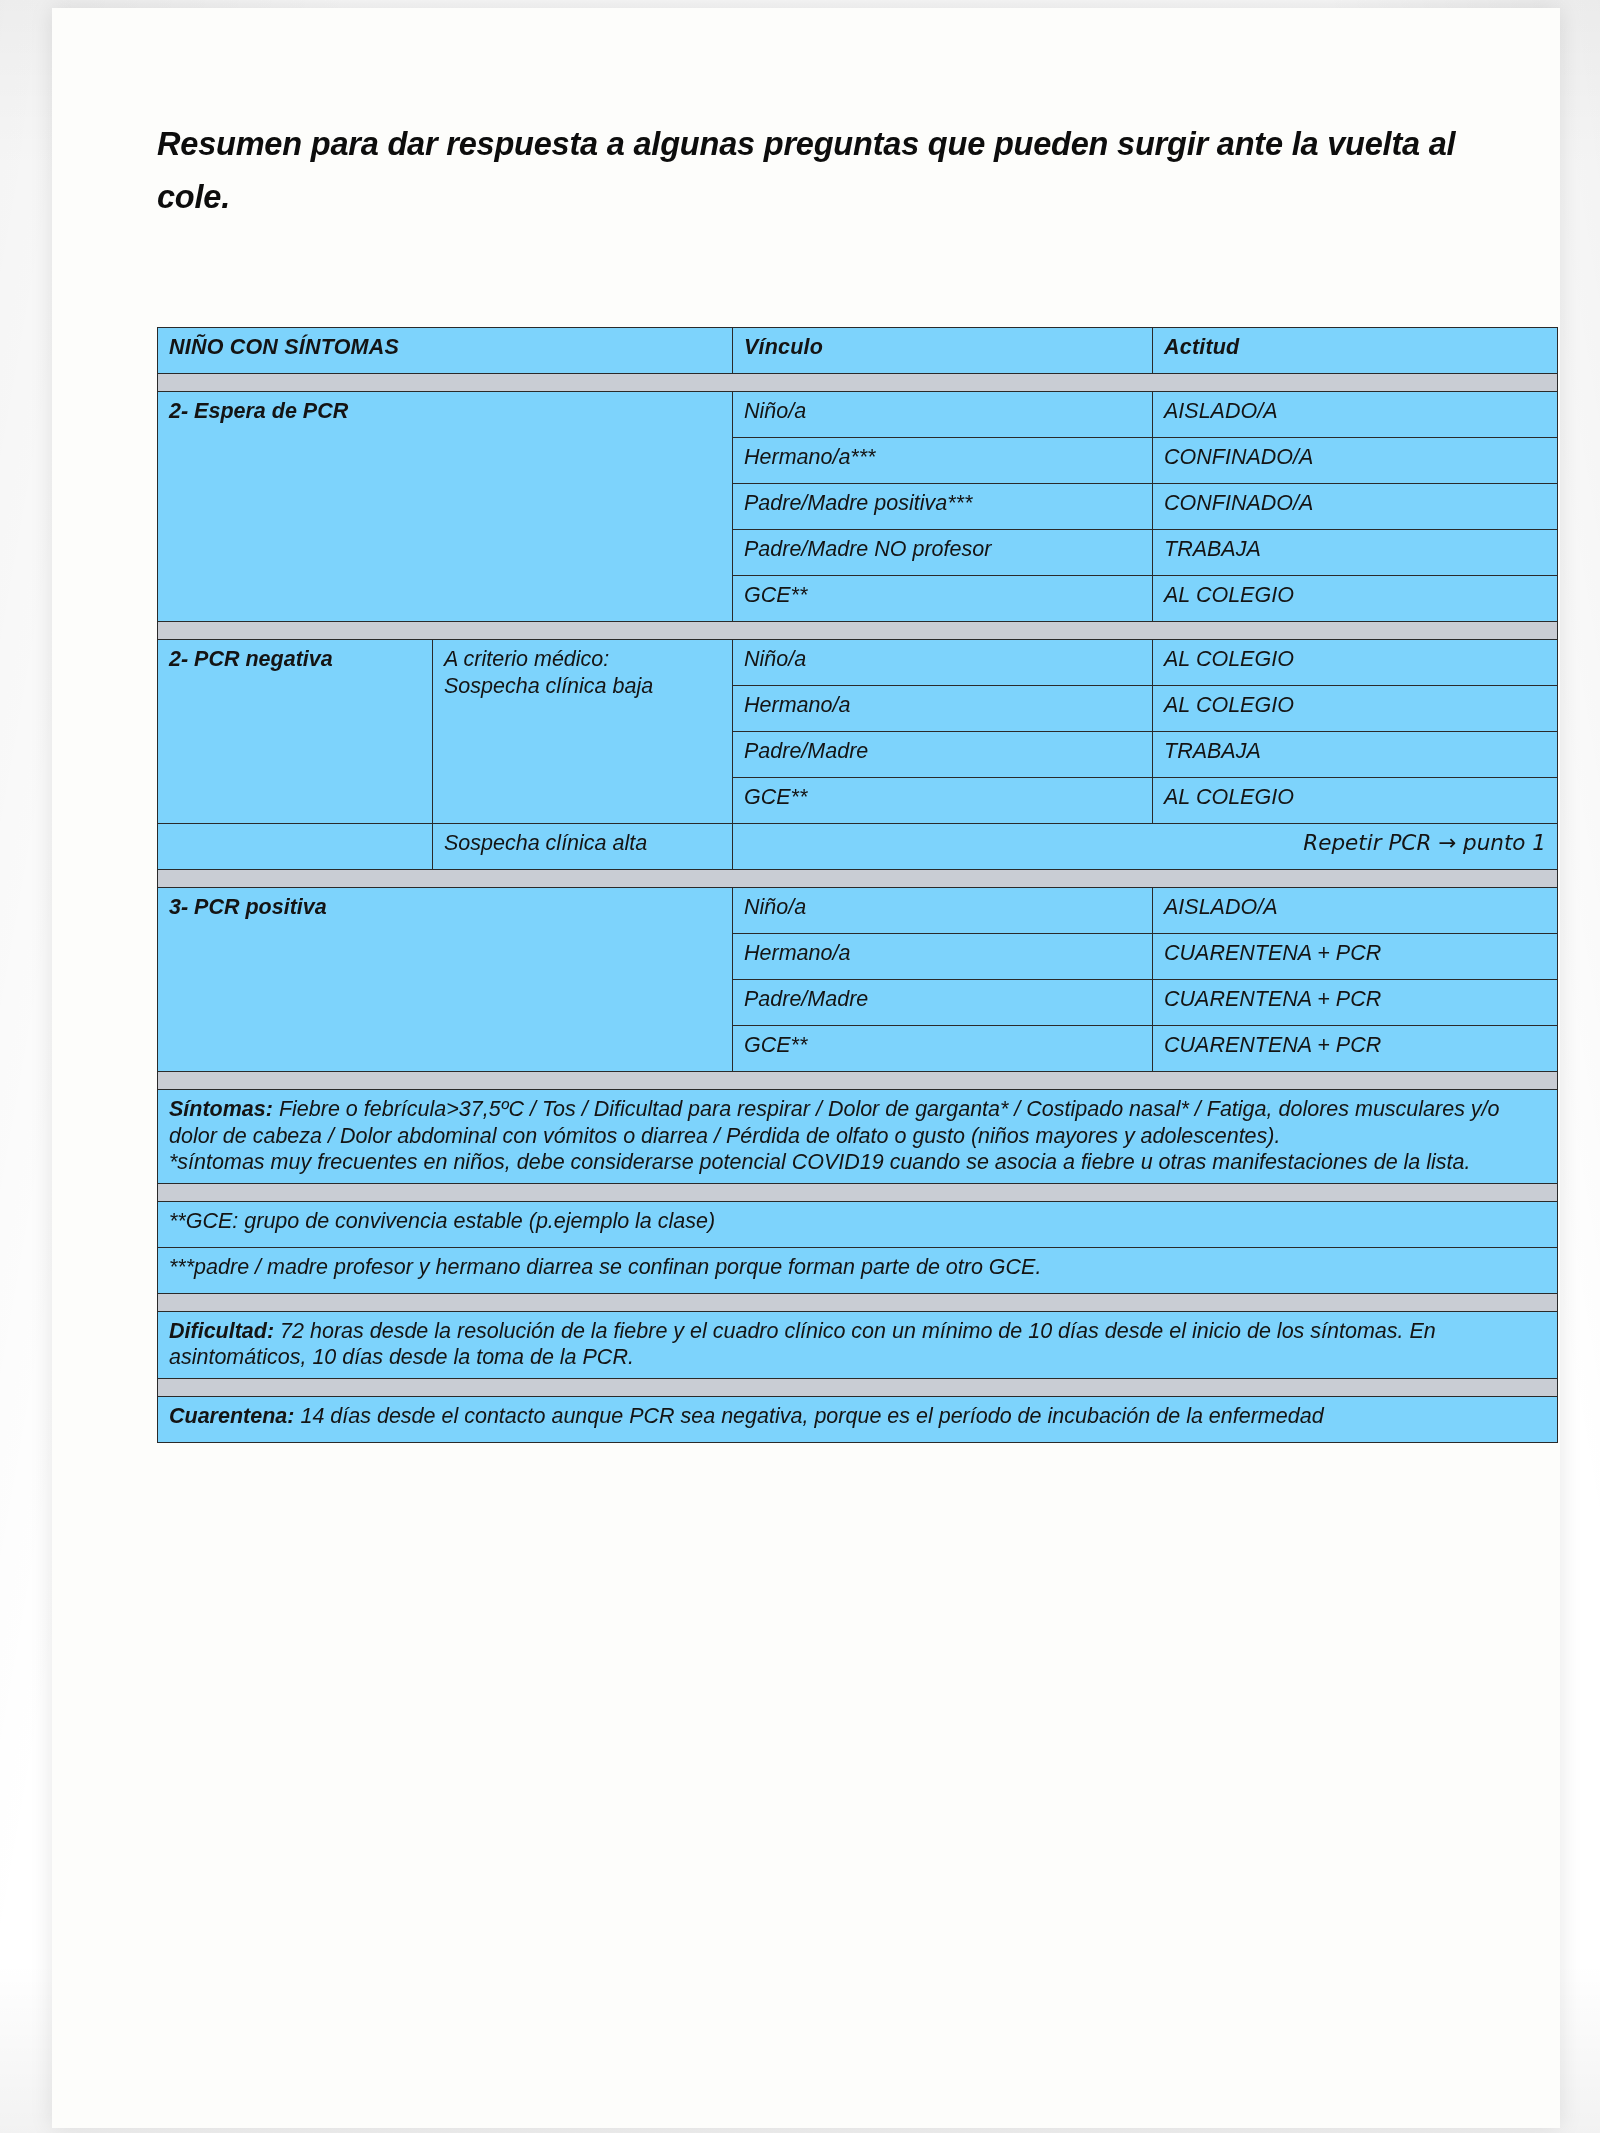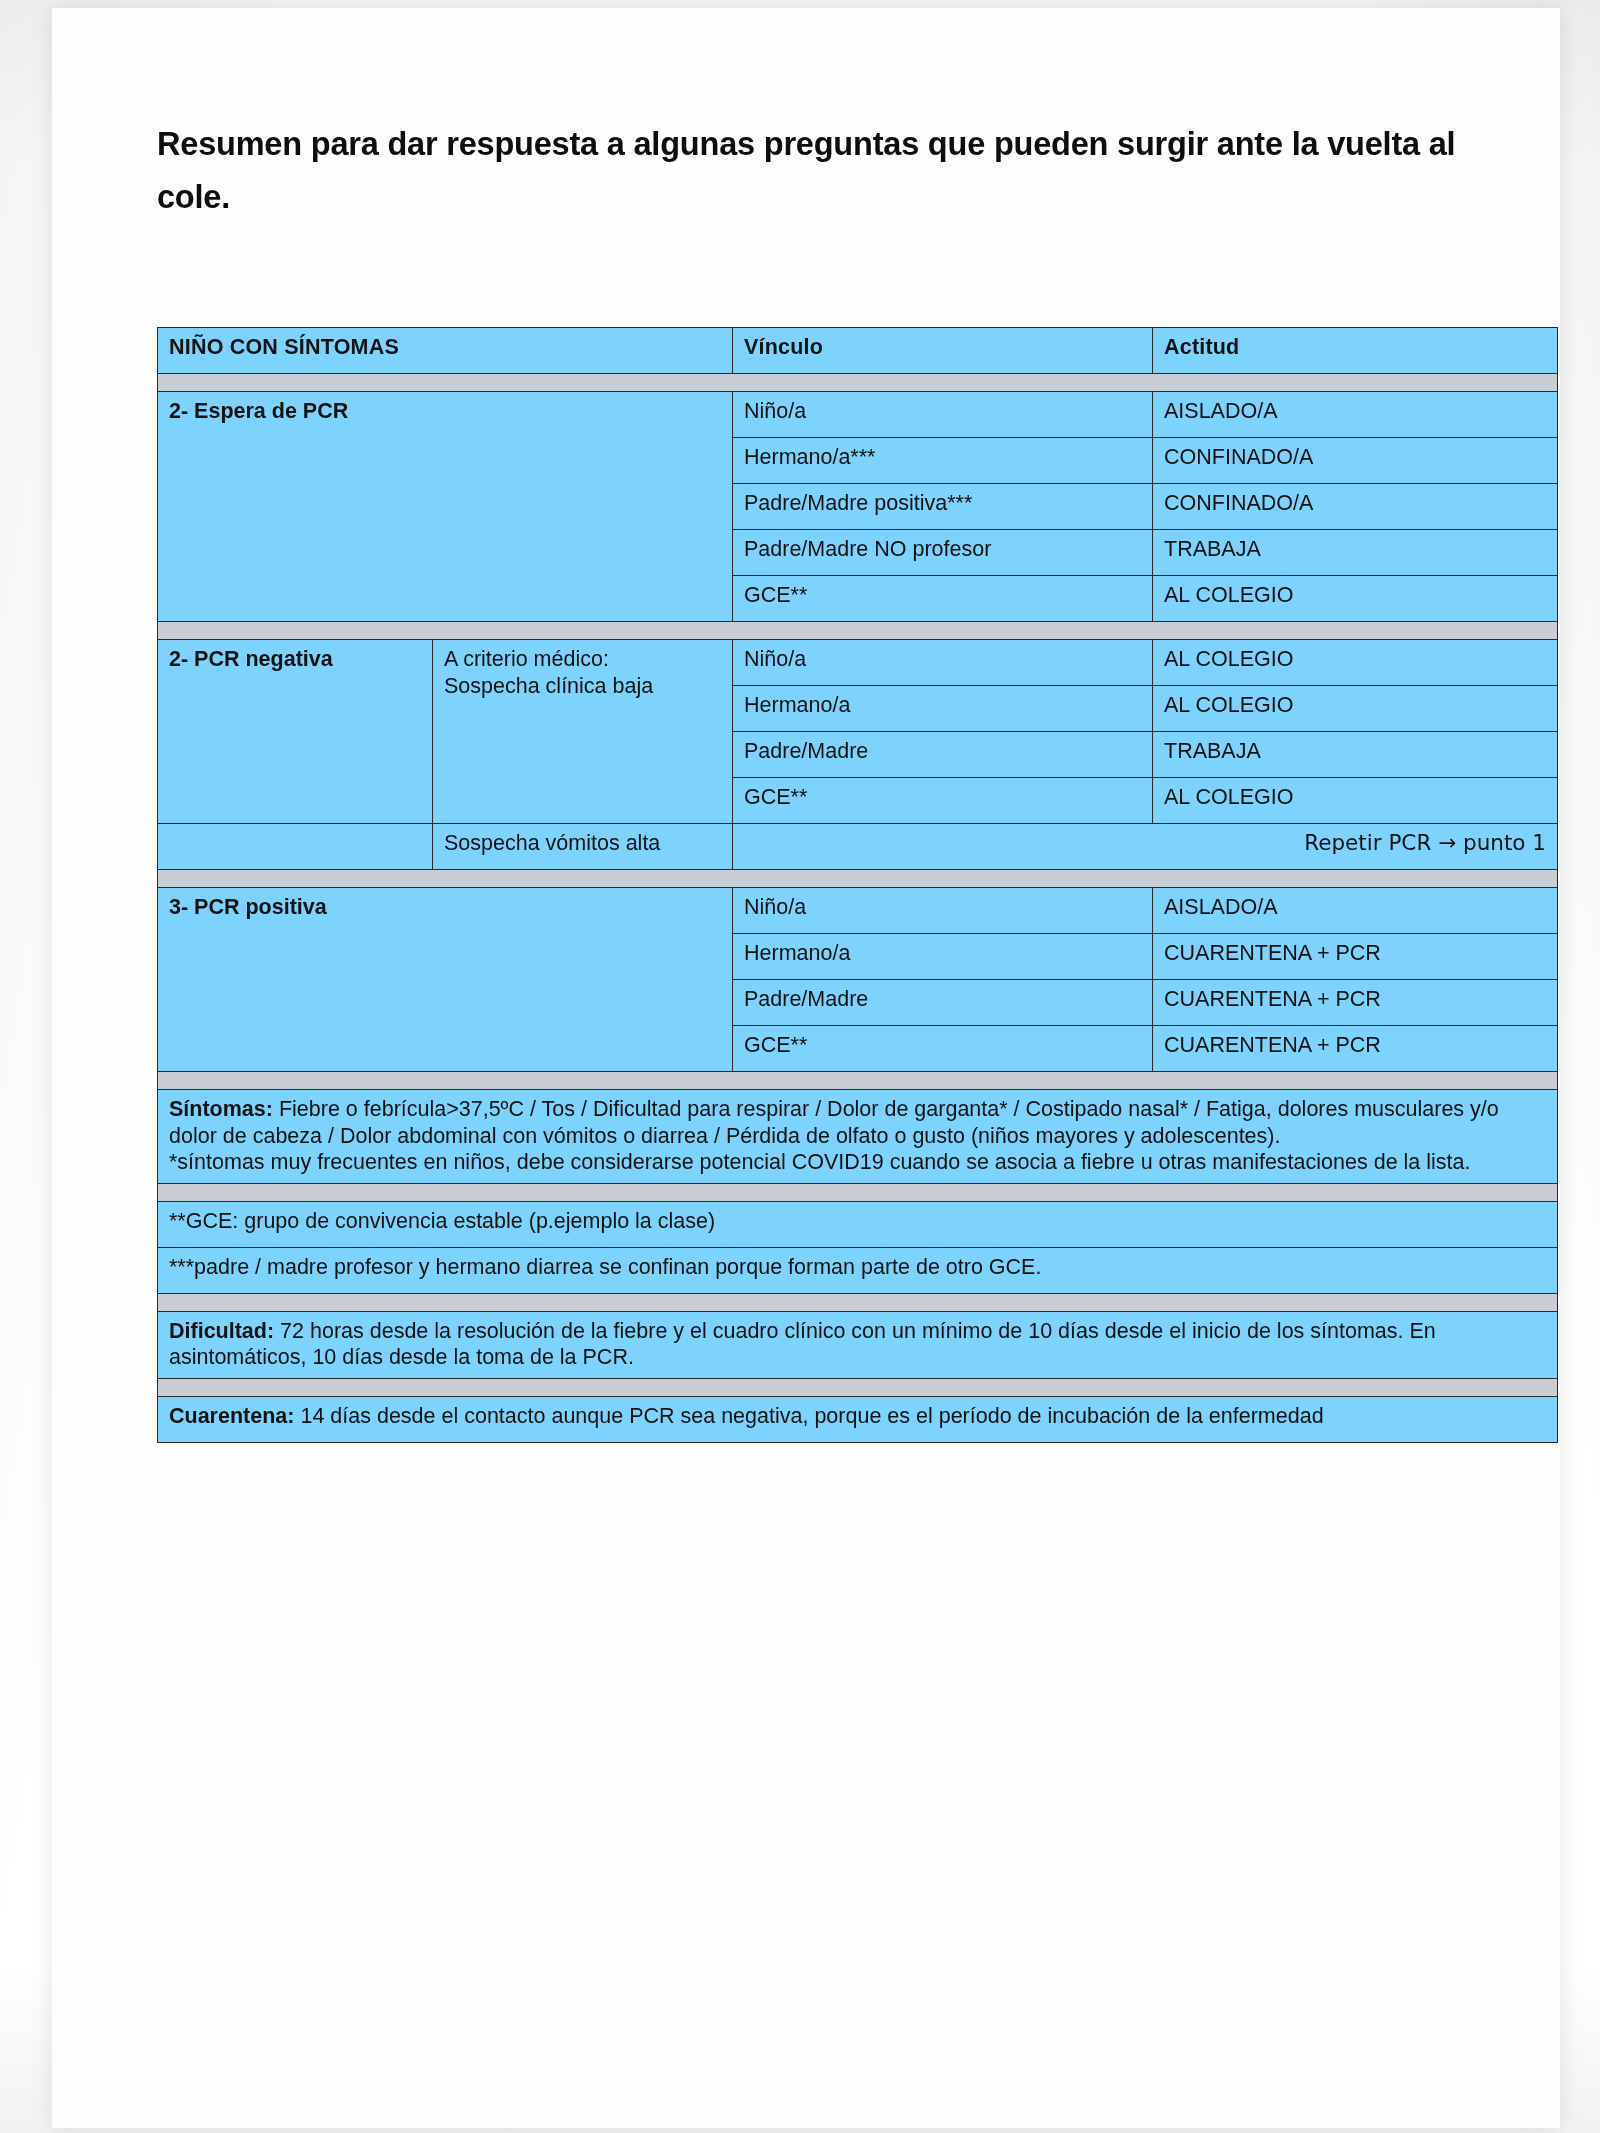--- a/index.html
+++ b/index.html
@@ -26,20 +26,21 @@
     box-sizing: border-box;
   }
   .sheet {
     position: absolute;
     left: 52px;
     top: 8px;
     width: 1508px;
     height: 2120px;
     background: #fdfdfb;
     box-shadow: 0 0 22px rgba(0,0,0,0.10);
+    font-style: italic;
   }
   .content {
     position: absolute;
     left: 105px;
     top: 110px;
     width: 1420px;
   }
   .doc-title {
     font-size: 32.5px;
     font-weight: bold;
@@ -162,21 +163,21 @@
           <tr>
             <td>Padre/Madre</td>
             <td>TRABAJA</td>
           </tr>
           <tr>
             <td>GCE**</td>
             <td>AL COLEGIO</td>
           </tr>
           <tr>
             <td class="nob"></td>
-            <td>Sospecha vómitos alta</td>
+            <td>Sospecha clínica alta</td>
             <td colspan="2" class="arrow">Repetir PCR → punto 1</td>
           </tr>
 
           <tr class="spacer">
                 <td colspan="4"></td>
               </tr>
 
           <tr>
             <td class="cat" colspan="2" rowspan="4">3- PCR positiva</td>
             <td>Niño/a</td>

